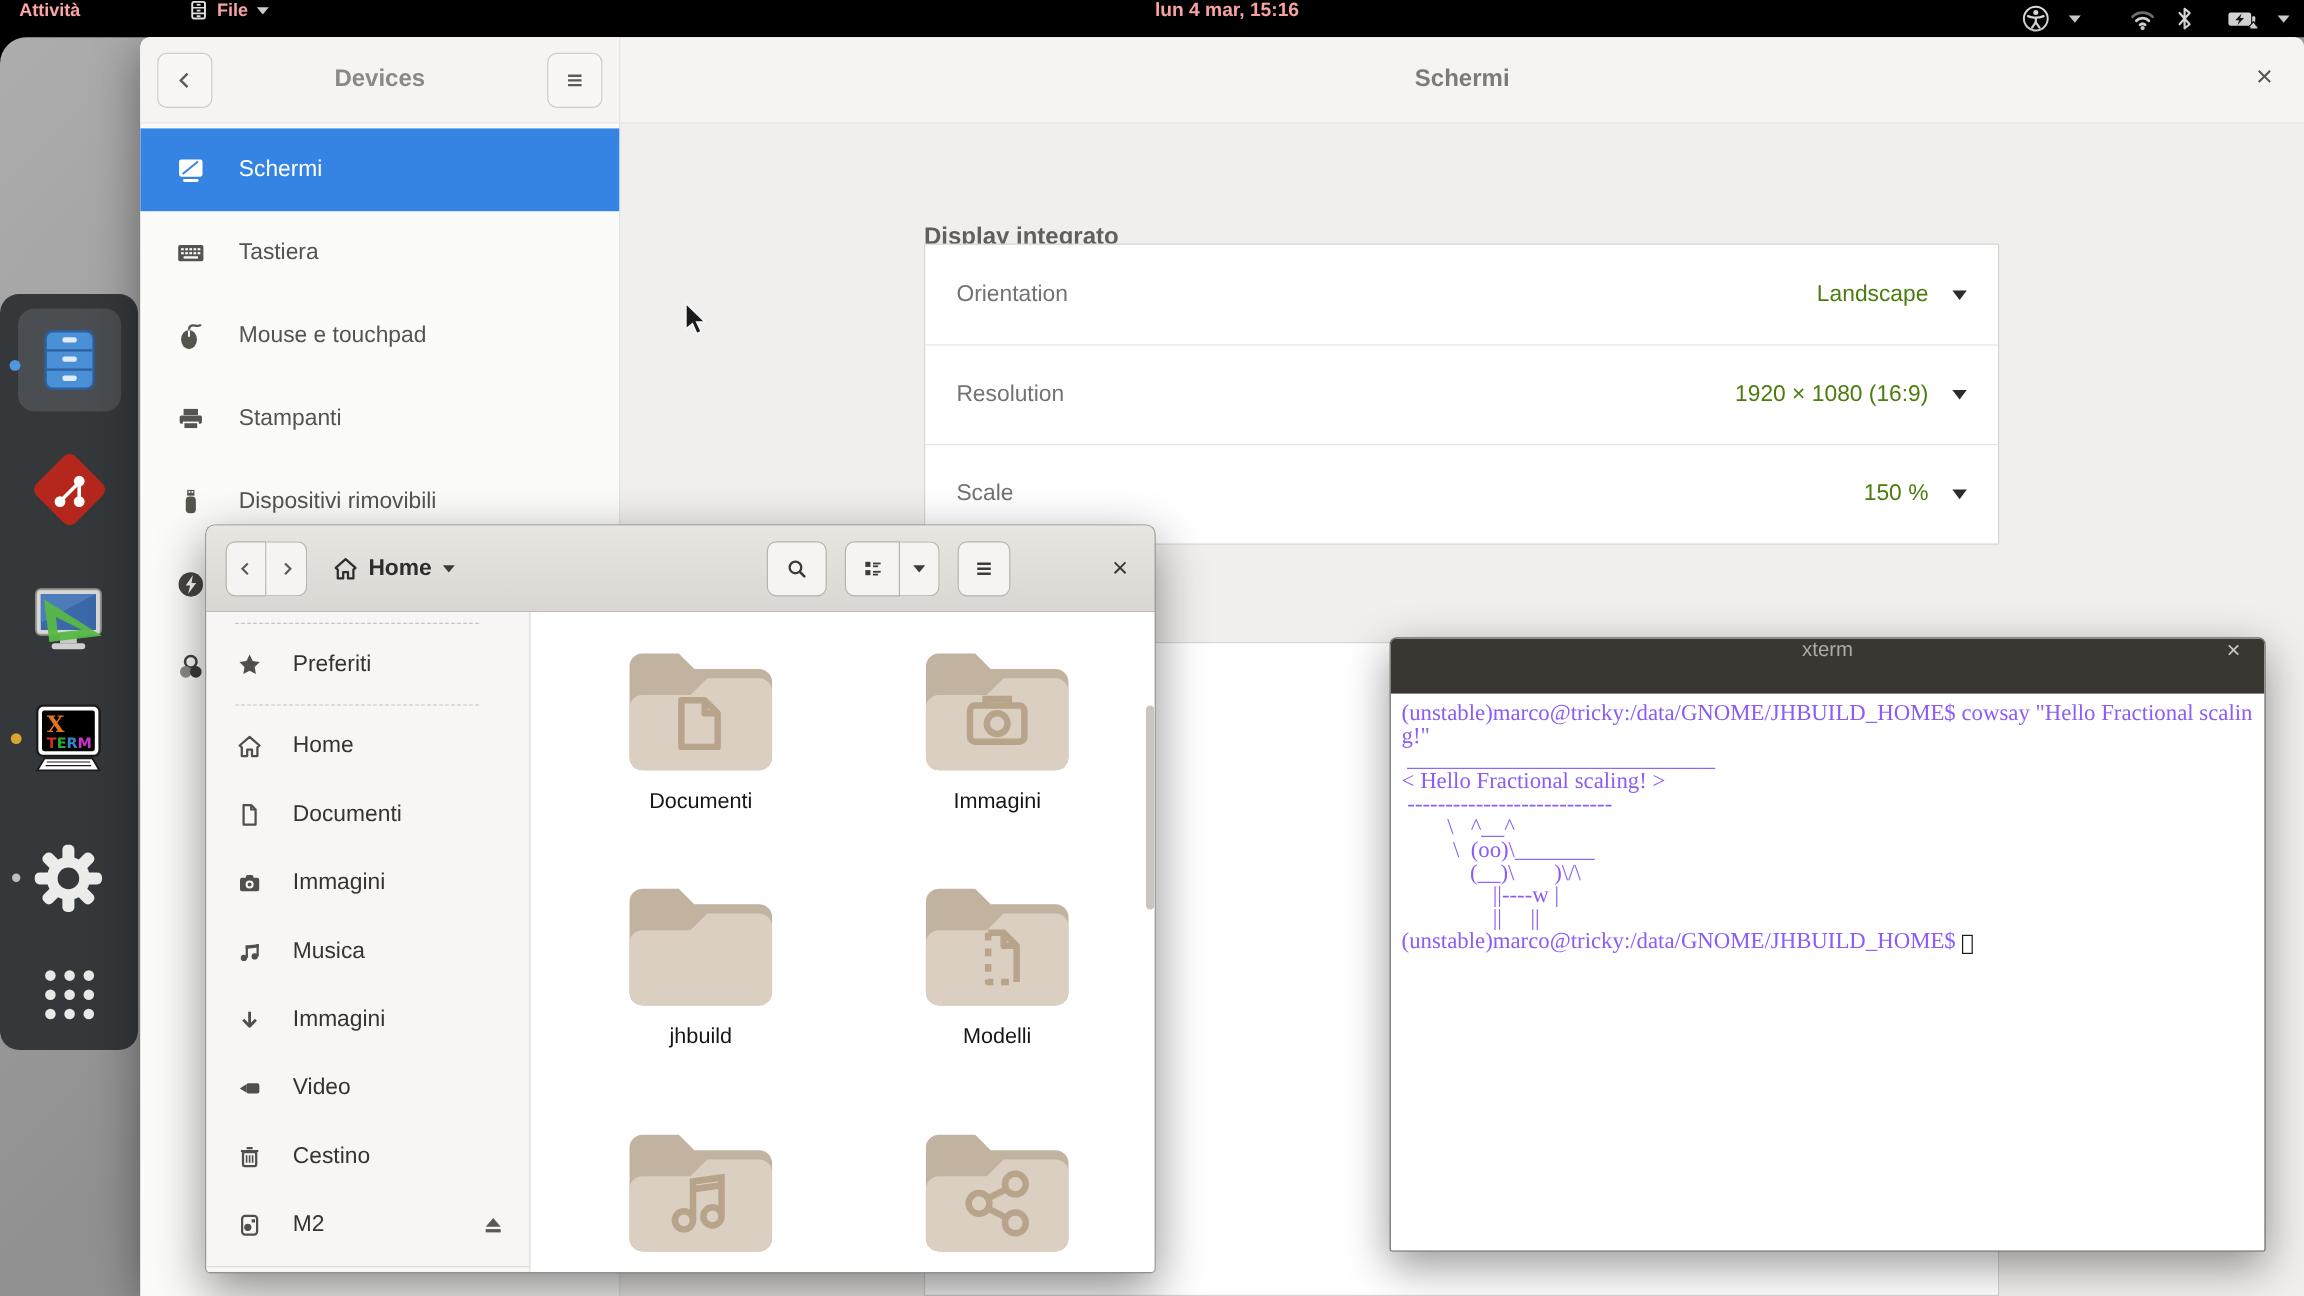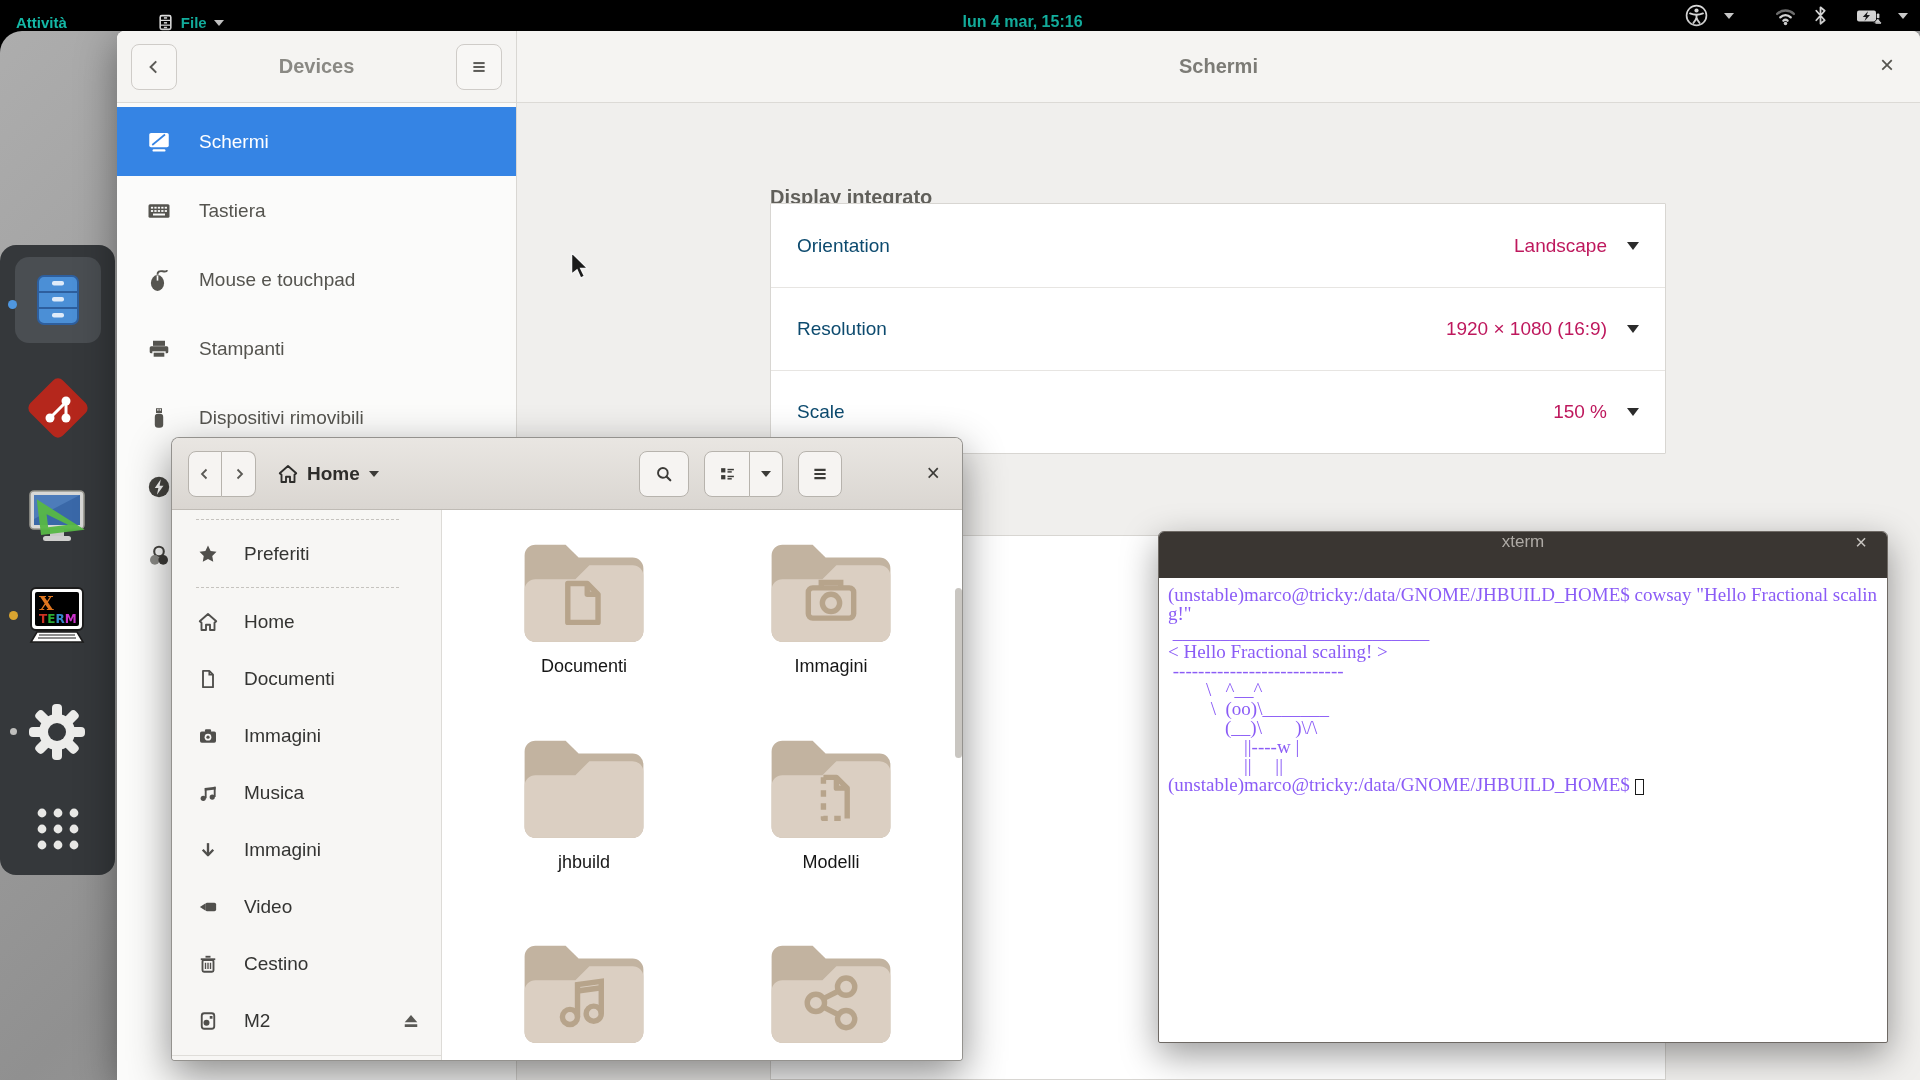--- a/index.html
+++ b/index.html
@@ -5,21 +5,21 @@
   * { margin:0; padding:0; box-sizing:border-box; }
   html,body { width:1920px; height:1080px; overflow:hidden; background:#000;
     font-family:"Liberation Sans", sans-serif; }
   .abs { position:absolute; }
 
   
   #wallpaper { left:0; top:31px; width:1920px; height:1049px;
     background:linear-gradient(135deg,#adadad 0%,#909090 36%,#a2a2a2 58%,#bdbdbd 100%);
     border-top-left-radius:22px; }
   #topbar { left:0; top:0; width:1920px; height:31px; background:#000;
-    color:#14b8a6; z-index:50; display:flex; align-items:flex-end; }
+    color:#fca5a5; z-index:50; display:flex; align-items:flex-start; }
   #topbar .activities { margin-left:16px; font-weight:bold; font-size:15px; }
   #topbar .appmenu { margin-left:90px; display:flex; align-items:center; gap:7px; font-weight:bold; font-size:15px; }
   .caret { width:0; height:0; border-left:5px solid transparent; border-right:5px solid transparent; border-top:6px solid #cfcfcf; display:inline-block; }
   #clock { position:absolute; left:915px; width:215px; text-align:center; font-weight:bold; font-size:16px; }
   #status { position:absolute; right:12px; top:0; height:31px; display:flex; align-items:center; gap:16px; }
 
   
   #dock { left:0px; top:245px; width:115px; height:630px; background:#35383b;
     border-radius:16px; z-index:6; }
   .dock-ind { border-radius:50%; }
@@ -42,22 +42,22 @@
   .set-row svg { flex:0 0 auto; }
   #set-main { left:400px; top:0; width:1403px; height:1049px; }
   #set-main-hdr { border-top-right-radius:8px; position:relative; }
   #set-main-title { width:100%; text-align:center; font-weight:bold; font-size:20px; color:#7c7b76; }
   #set-close { position:absolute; right:26px; top:22px; font-size:24px; color:#55544f; line-height:1; }
   #section-title { left:253px; top:155px; font-weight:bold; font-size:20px; color:#605f5a; }
   #rows-box { left:253px; top:172px; width:896px; background:#fff;
     border:1px solid #d8d6d2; border-radius:1px; }
   .p-row { height:83px; display:flex; align-items:center; padding:0 26px; border-top:1px solid #e7e5e2; }
   .p-row:first-child { border-top:none; }
-  .p-row .lbl { font-size:19px; color:#0c4a6e; flex:1; }
-  .p-row .val { font-size:19px; color:#be185d; }
+  .p-row .lbl { font-size:19px; color:#737373; flex:1; }
+  .p-row .val { font-size:19px; color:#4d7c0f; }
   .p-row .tri { width:0; height:0; border-left:6px solid transparent; border-right:6px solid transparent;
     border-top:8px solid #2b2b2b; margin-left:20px; }
   #rows-box2 { left:253px; top:504px; width:896px; height:545px; background:#fff;
     border:1px solid #d8d6d2; }
 
   
   #files { left:171px; top:437px; width:792px; height:624px; z-index:20;
     background:#fff; border-radius:8px 8px 4px 4px;
     border:1px solid rgba(60,56,50,.55); box-shadow:0 14px 42px rgba(0,0,0,.45); overflow:hidden; }
   #files-hdr { height:72px; background:linear-gradient(#e9e6e2,#dad6d1);

